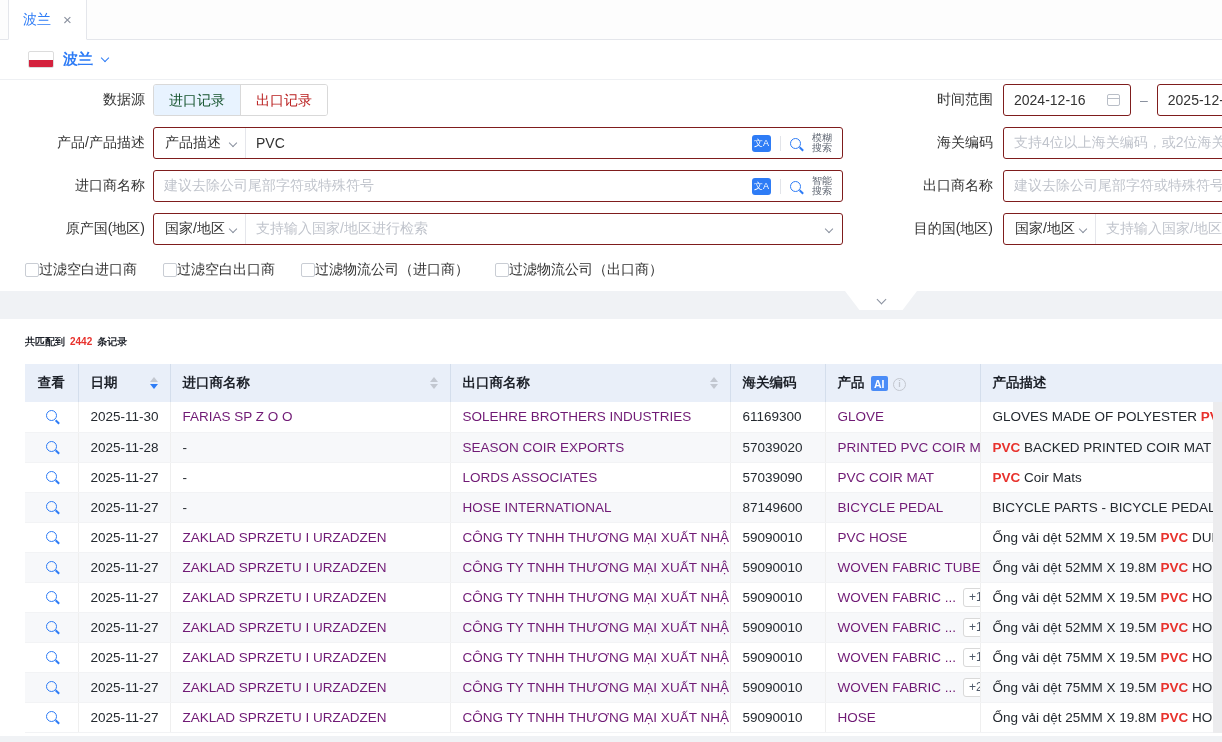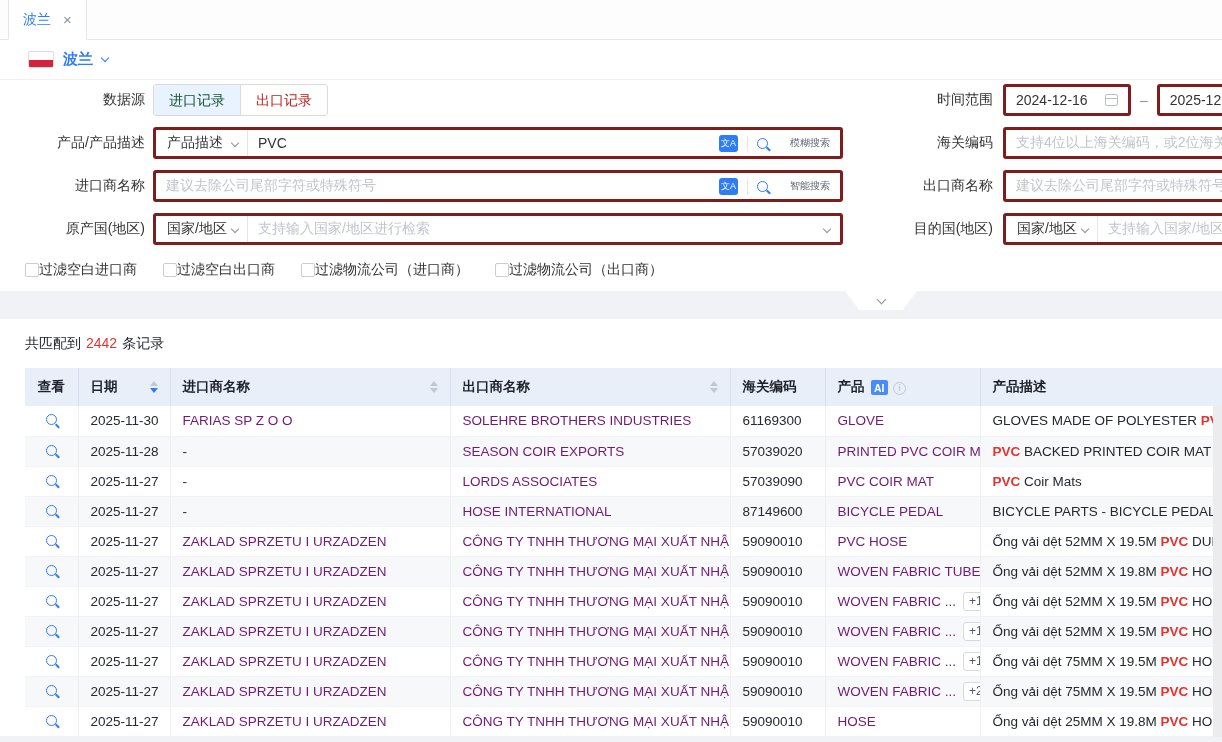--- a/index.html
+++ b/index.html
@@ -25,45 +25,45 @@
   .update-line b { color:#f96a0d; }
   .frow { display:flex; align-items:center; margin-bottom:11px; }
   .lbl-l { width:145px; text-align:right; flex:none; color:#333; white-space:nowrap; }
   .ctl-l { width:690px; margin-left:8px; flex:none; display:flex; align-items:center; }
   .lbl-r { width:150px; text-align:right; flex:none; color:#333; white-space:nowrap; }
   .ctl-r { flex:1; min-width:0; margin-left:10px; display:flex; align-items:center; flex-wrap:nowrap; }
   .seg-group { display:inline-flex; border:1px solid #d9d9d9; border-radius:3px; overflow:hidden; height:32px; }
   .seg { padding:0 15px; line-height:30px; background:#fff; color:#b91c1c; cursor:pointer; white-space:nowrap; }
   .seg + .seg { border-left:1px solid #d9d9d9; }
   .seg.active { background:#e8f3ff; color:#14532d; }
-  .input, .combo { border:3px solid #7f1d1d; border-radius:3px; height:32px; background:#fff; display:flex; align-items:center; }
+  .input, .combo { border:1px solid #7f1d1d; border-radius:3px; height:32px; background:#fff; display:flex; align-items:center; }
   .input { padding:0 10px; }
   .combo .sel { width:92px; height:100%; padding:0 9px 0 11px; display:flex; align-items:center; justify-content:space-between; border-right:1px solid #e5e6eb; flex:none; cursor:pointer; }
   .combo .cin { flex:1; min-width:0; padding:0 10px; display:flex; align-items:center; }
   .ph { color:#c0c4cc; white-space:nowrap; overflow:hidden; }
   .val { color:#333; }
   .grow { flex:1; }
   .trans-ico { width:19px; height:17px; background:#2e7cf6; border-radius:3px; color:#fff; font-size:9px; line-height:17px; text-align:center; flex:none; cursor:pointer; }
   .vdiv { width:1px; height:15px; background:#e2e4e9; margin:0 9px; flex:none; }
   .mag { position:relative; width:11px; height:11px; border:1.7px solid #2e7cf6; border-radius:50%; display:inline-block; flex:none; }
   .mag::after { content:""; position:absolute; width:5px; height:1.7px; background:#2e7cf6; transform:rotate(45deg); right:-4px; bottom:-2px; }
-  .fz { display:flex; flex-direction:row; font-size:10px; line-height:10.5px; color:#5f6672; margin-left:22px; cursor:pointer; }
+  .fz { display:flex; flex-direction:column; font-size:10px; line-height:10.5px; color:#5f6672; margin-left:11px; cursor:pointer; }
   .cal { width:13px; height:12px; border:1px solid #b9bec7; border-radius:2px; position:relative; flex:none; }
   .cal::before { content:""; position:absolute; left:0; right:0; top:2.5px; height:1px; background:#b9bec7; }
   .date-sep { margin:0 9px; color:#8a919f; }
   .cbrow { display:flex; align-items:center; gap:26px; padding-left:25px; margin-top:16px; }
   .cb { display:flex; align-items:center; }
   .cbbox { width:14px; height:14px; border:1px solid #c9cdd4; border-radius:2px; background:#fff; cursor:pointer; flex:none; }
   
   .strip { height:28px; background:#f0f2f5; position:relative; }
   .collapse-tab { position:absolute; left:845px; top:0; width:72px; height:19px; background:#fff; clip-path:polygon(0 0,100% 0,80% 100%,20% 100%); display:flex; align-items:center; justify-content:center; cursor:pointer; }
   .collapse-tab .chev { margin-top:-3px; }
   
   .results { background:#fff; padding-top:16px; height:417px; }
-  .summary { margin:0 0 15px 25px; font-weight:normal; font-size:14px; color:#1d2129; }
+  .summary { margin:0 0 15px 25px; font-weight:bold; font-size:10px; color:#1d2129; }
   .summary .cnt { color:#e8322d; margin:0 5px; }
   .twrap { margin-left:25px; width:1197px; position:relative; overflow:hidden; height:369px; }
   table { border-collapse:collapse; table-layout:fixed; width:1225px; font-size:13.5px; }
   thead th { background:#e9eff9; height:38px; font-weight:bold; color:#1d2129; text-align:left; padding:0 12px; border-right:1px solid #d4deec; white-space:nowrap; }
   thead th:last-child { border-right:none; }
   .th-flex { display:flex; align-items:center; justify-content:space-between; }
   .sorter { display:inline-flex; flex-direction:column; gap:2.5px; margin-left:8px; }
   .car-up { width:0; height:0; border-left:4px solid transparent; border-right:4px solid transparent; border-bottom:5px solid #c2c7d0; }
   .car-dn { width:0; height:0; border-left:4px solid transparent; border-right:4px solid transparent; border-top:5px solid #c2c7d0; }
   .car-dn.active { border-top-color:#2e7cf6; }

